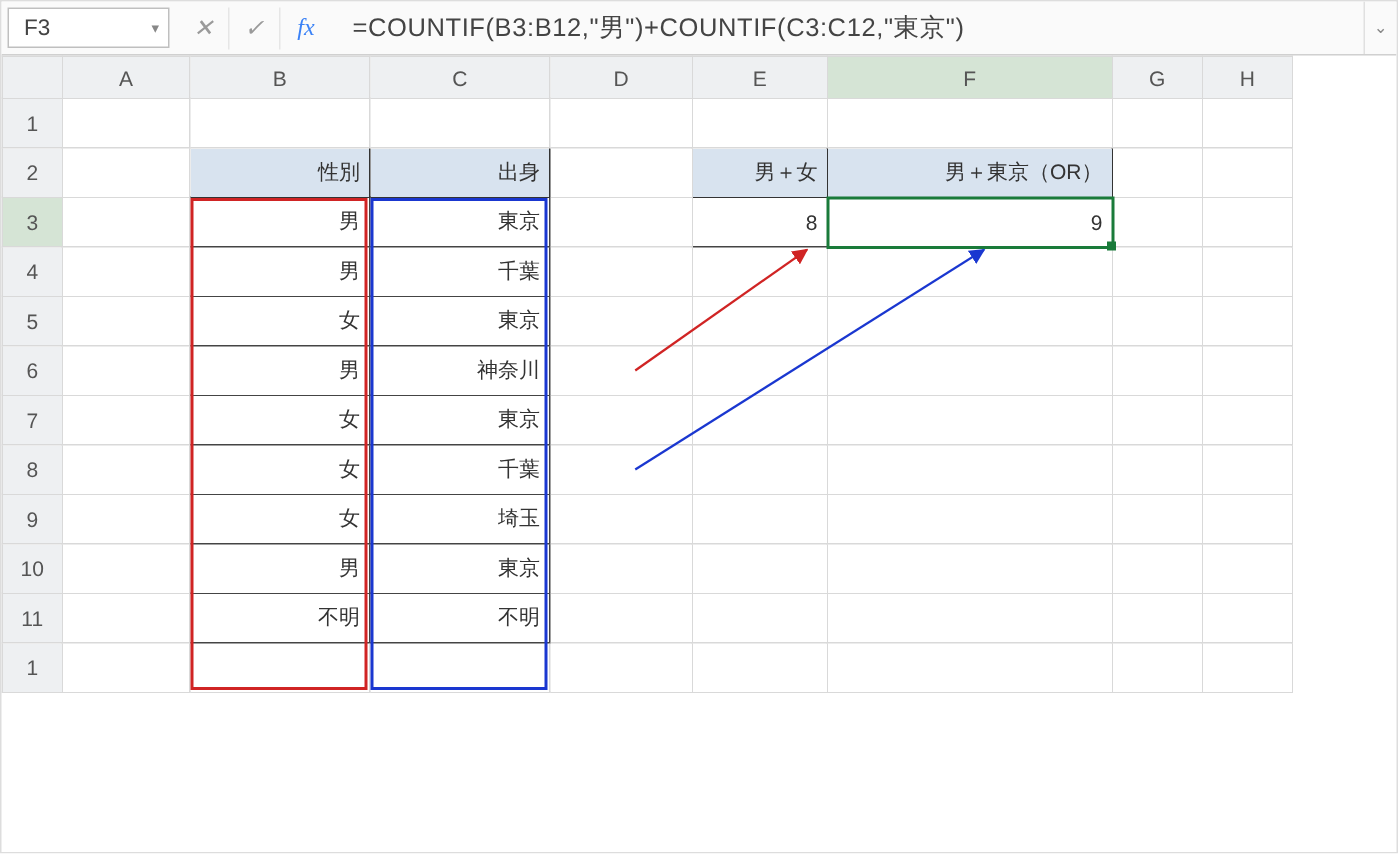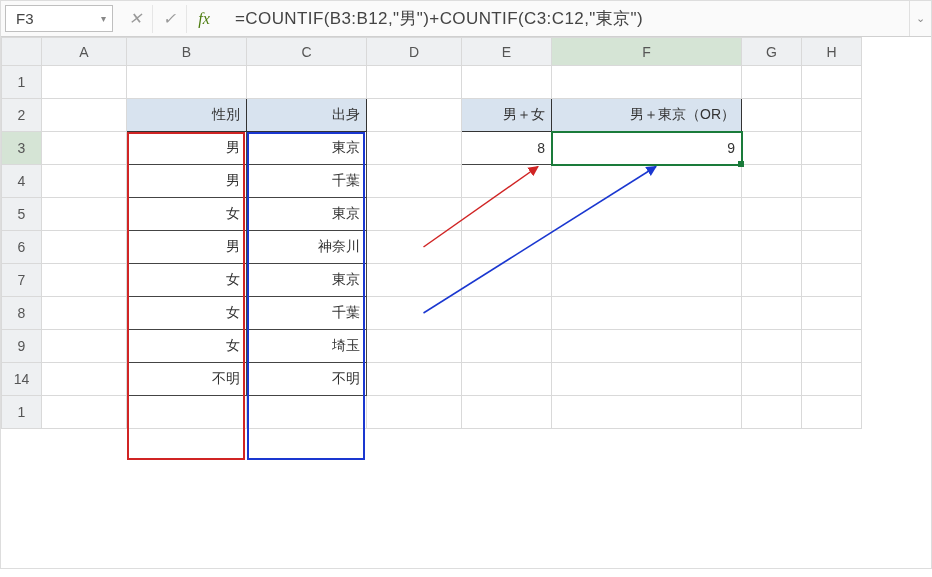--- a/index.html
+++ b/index.html
@@ -53,21 +53,21 @@
     width: 34px;
     height: 28px;
     display: flex;
     align-items: center;
     justify-content: center;
     color: #9a9a9a;
     font-size: 16px;
     font-style: italic;
     border-right: 1px solid #e6e6e6;
   }
-  .fbar-btn:last-child { border-right: none; color:#4d7c0f; font-style: italic; font-family: "Times New Roman", serif; }
+  .fbar-btn:last-child { border-right: none; color:#3b82f6; font-style: italic; font-family: "Times New Roman", serif; }
   .formula {
     flex: 1;
     display: flex;
     align-items: center;
     padding: 0 8px;
     font-size: 17px;
     letter-spacing: .4px;
     color: #444;
     white-space: nowrap;
     overflow: hidden;
@@ -317,21 +317,32 @@
             <td class="" id="cell-A9"></td>
             <td class="boxcell" id="cell-B9">女</td>
             <td class="boxcell" id="cell-C9">埼玉</td>
             <td class="" id="cell-D9"></td>
             <td class="" id="cell-E9"></td>
             <td class="" id="cell-F9"></td>
             <td class="" id="cell-G9"></td>
             <td class="" id="cell-H9"></td>
           </tr>
           <tr>
-            <th class="rowhead">14</th>
+            <th class="rowhead">10</th>
+            <td class="" id="cell-A10"></td>
+            <td class="boxcell" id="cell-B10">男</td>
+            <td class="boxcell" id="cell-C10">東京</td>
+            <td class="" id="cell-D10"></td>
+            <td class="" id="cell-E10"></td>
+            <td class="" id="cell-F10"></td>
+            <td class="" id="cell-G10"></td>
+            <td class="" id="cell-H10"></td>
+          </tr>
+          <tr>
+            <th class="rowhead">11</th>
             <td class="" id="cell-A12"></td>
             <td class="boxcell" id="cell-B12">不明</td>
             <td class="boxcell" id="cell-C12">不明</td>
             <td class="" id="cell-D12"></td>
             <td class="" id="cell-E12"></td>
             <td class="" id="cell-F12"></td>
             <td class="" id="cell-G12"></td>
             <td class="" id="cell-H12"></td>
           </tr>
           <tr>

